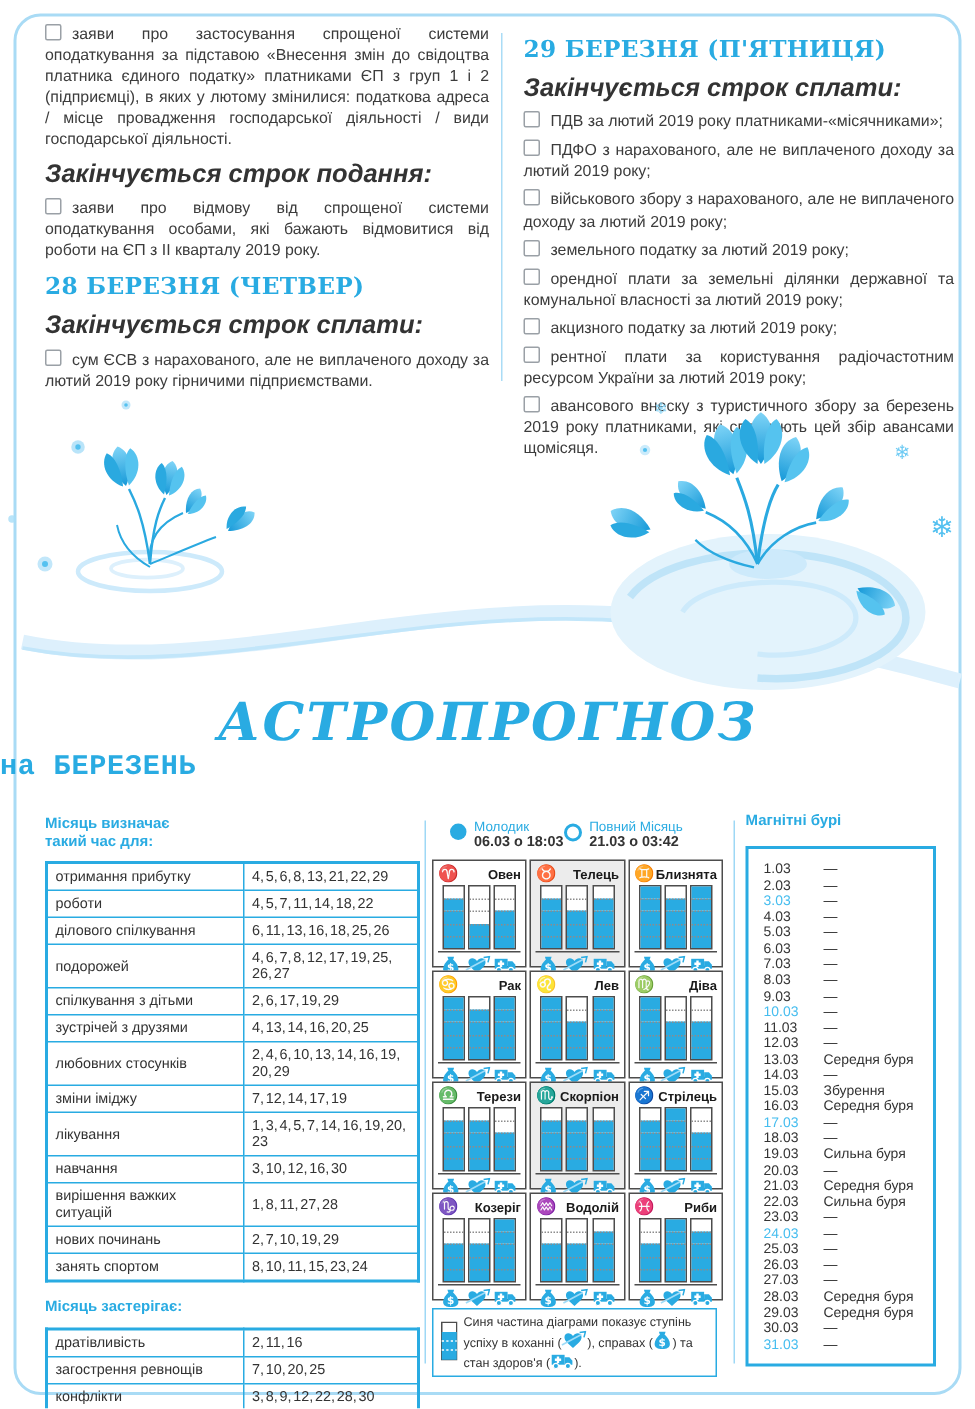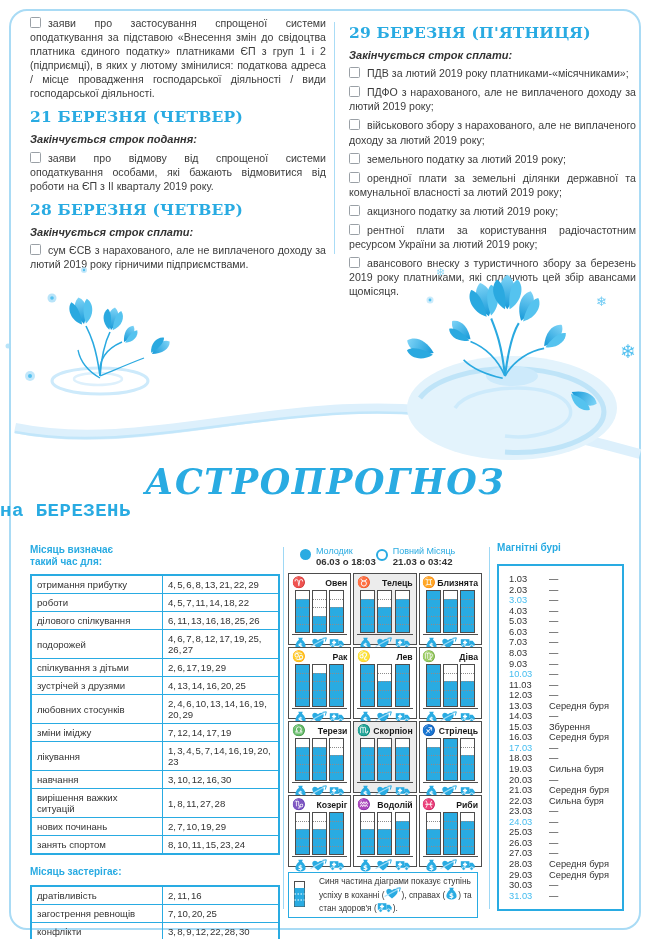--- a/index.html
+++ b/index.html
@@ -9,21 +9,21 @@
          border:2px solid #a9dbf5;border-radius:18px;pointer-events:none;}
   
   .tax-col{position:absolute;top:16px;font-size:10.6px;line-height:1.33;text-align:justify;}
   .tax-left{left:30px;width:296px;}
   .tax-right{left:349px;width:287px;}
   .tax-item{margin:0 0 5px;}
   .checkbox{display:inline-block;width:9px;height:9px;border:1px solid #9aa0a6;
             border-radius:1.5px;margin-right:7px;vertical-align:-1px;background:#fff;}
   .date-heading{font-family:"DejaVu Serif","Liberation Serif",serif;font-weight:bold;
                 color:#29abe2;font-size:15.5px;margin:7px 0 4px;text-align:left;letter-spacing:.2px;}
-  .deadline-label{font-weight:bold;font-style:italic;margin:0 0 4px;text-align:left;font-size:11px;color:#333;}
+  .deadline-label{font-weight:bold;font-style:italic;margin:0 0 4px;text-align:left;font-size:17px;color:#333;}
   .col-divider{position:absolute;left:334px;top:22px;width:1px;height:232px;background:#aadcf6;}
   
   .decor{position:absolute;left:0;top:258px;width:650px;height:205px;}
   
   .title{position:absolute;top:461px;left:0;width:100%;text-align:center;
          font-family:"DejaVu Serif","Liberation Serif",serif;font-weight:bold;
          color:#29abe2;font-size:35px;letter-spacing:1.5px;font-style:italic;}
   .subtitle{position:absolute;top:500px;left:0;width:100%;text-align:left;
             font-family:Liberation Mono, monospace;font-weight:bold;
             color:#29abe2;font-size:19px;letter-spacing:.5px;}
@@ -53,37 +53,36 @@
          font-weight:bold;color:#1a1a1a;height:13px;}
   .zsym{font-size:11px;font-weight:normal;color:#111;}
   .zbars{display:flex;justify-content:space-around;align-items:center;flex:1;padding:1px 2px;}
   .zbar{width:13px;height:41px;border:1px solid #4d4d4d;display:flex;flex-direction:column;background:#fff;}
   .zseg{flex:1;}
   .zseg + .zseg{border-top:1px dotted #8c8c8c;}
   .zseg.fill{background:#29abe2;}
   .zicons{border-top:1px solid #4d4d4d;display:flex;justify-content:space-between;
           align-items:center;padding:1.5px 2px 0;height:14px;}
   .legend-box{margin-top:5px;border:1px solid #29abe2;padding:3px 5px;font-size:8.4px;
-              line-height:1.3;display:flex;gap:14px;align-items:center;color:#333;width:178px;}
+              line-height:1.3;display:flex;gap:4px;align-items:center;color:#333;width:178px;}
   .legend-box .ic{vertical-align:-2px;}
   
   .storm-col{position:absolute;left:497px;top:542px;width:127px;}
   .storm-box{border:2px solid #29abe2;margin-top:10px;padding:8px 4px 8px 10px;}
   .storm-row{display:grid;grid-template-columns:40px 1fr;font-size:9.3px;line-height:10.55px;color:#333;}
   .storm-date.sun{color:#45bdef;}
 </style>
 </head>
 <body>
 
 <div class="page">
   <div class="frame"></div>
 
   <div class="tax-col tax-left" id="tax-left">
       <div class="tax-item"><span class="checkbox"></span><span>заяви про застосування спрощеної системи оподаткування за підставою «Внесення змін до свідоцтва платника єдиного податку» платниками ЄП з груп 1 і 2 (підприємці), в яких у лютому змінилися: податкова адреса / місце провадження господарської діяльності / види господарської діяльності.</span></div>
-      <div class="date-heading">21 БЕРЕЗНЯ (ЧЕТВЕР)</div>
       <div class="deadline-label">Закінчується строк подання:</div>
       <div class="tax-item"><span class="checkbox"></span><span>заяви про відмову від спрощеної системи оподаткування особами, які бажають відмовитися від роботи на ЄП з ІІ кварталу 2019 року.</span></div>
       <div class="date-heading">28 БЕРЕЗНЯ (ЧЕТВЕР)</div>
       <div class="deadline-label">Закінчується строк сплати:</div>
       <div class="tax-item"><span class="checkbox"></span><span>сум ЄСВ з нарахованого, але не виплаченого доходу за лютий 2019 року гірничими підприємствами.</span></div>
     </div>
   <div class="col-divider"></div>
   <div class="tax-col tax-right" id="tax-right">
       <div class="date-heading">29 БЕРЕЗНЯ (П'ЯТНИЦЯ)</div>
       <div class="deadline-label">Закінчується строк сплати:</div>

